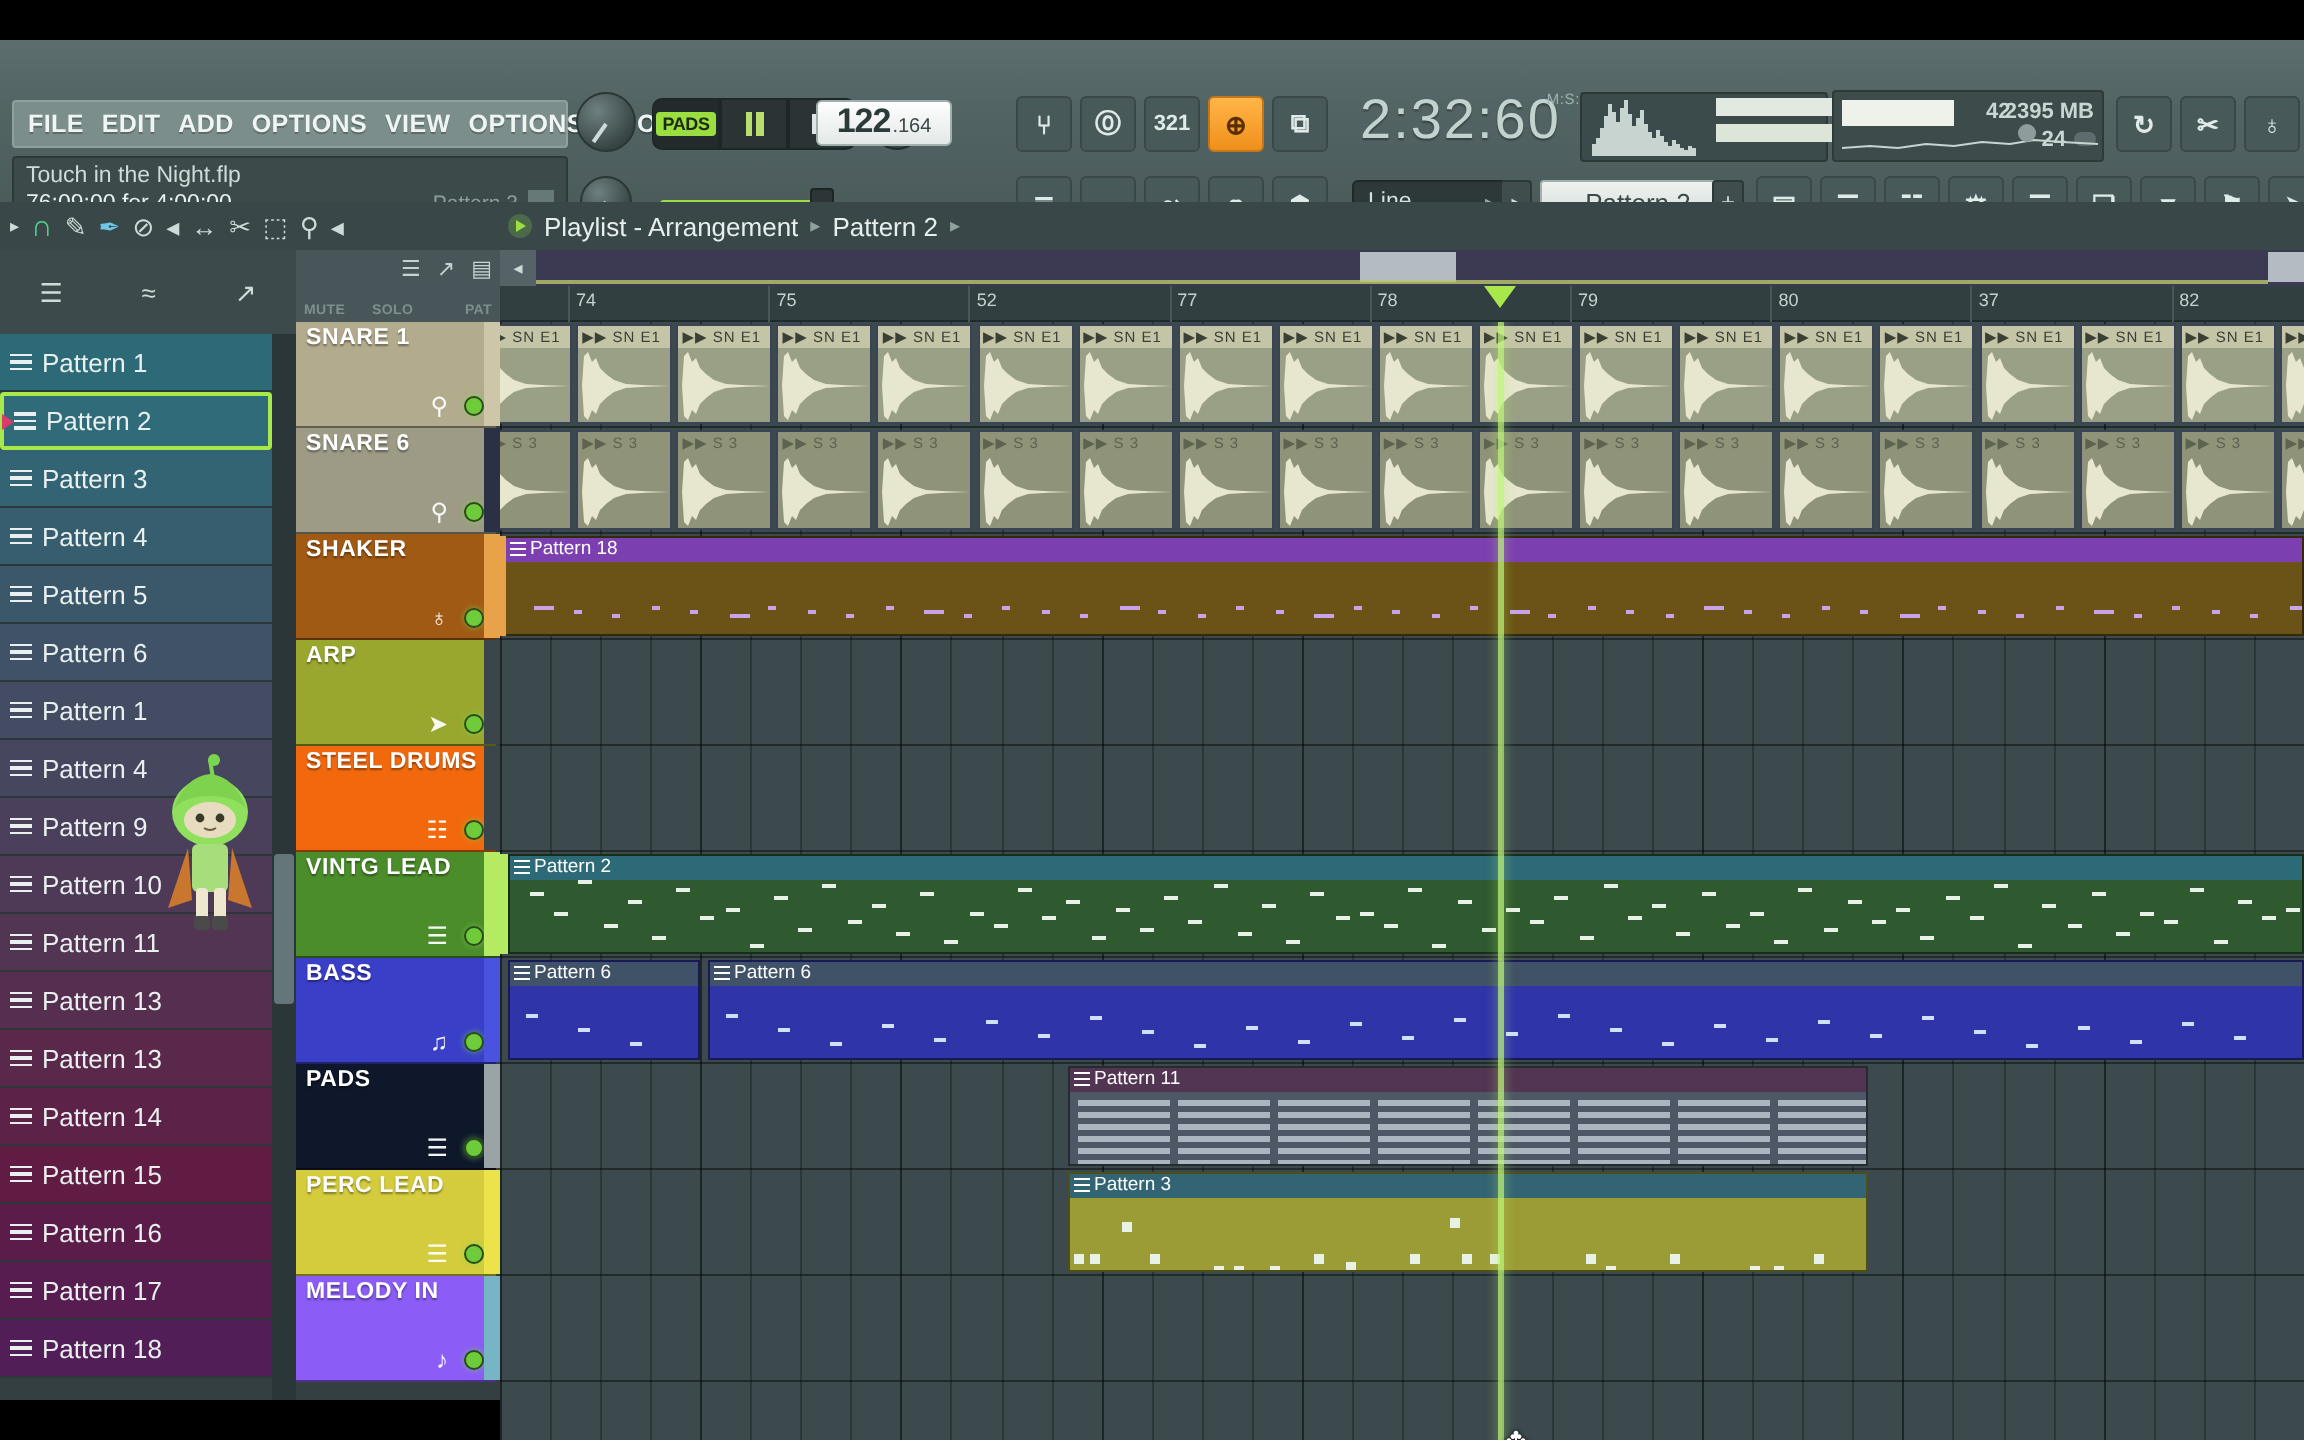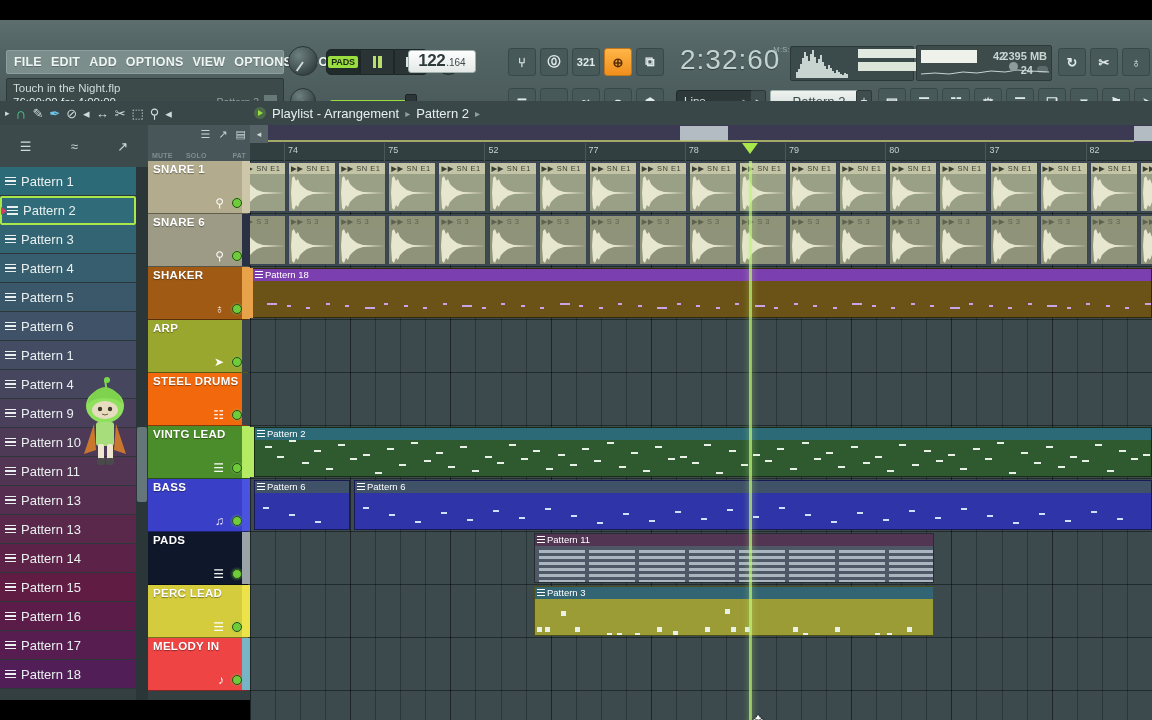--- a/index.html
+++ b/index.html
@@ -651,21 +651,21 @@
           <div class="tins">☰</div>
           <div class="tled"></div>
           <div class="tstrip" style="background: rgb(154, 163, 166);"></div>
         </div>
         <div class="track" style="height: 53px; background: rgb(212, 204, 61);">
           <div class="tname">PERC LEAD</div>
           <div class="tins">☰</div>
           <div class="tled"></div>
           <div class="tstrip" style="background: rgb(236, 226, 74);"></div>
         </div>
-        <div class="track" style="height: 53px; background: #ef4444; text-decoration: underline;">
+        <div class="track" style="height: 53px; background: #8b5cf6; text-decoration: underline;">
           <div class="tname">MELODY IN</div>
           <div class="tins">♪</div>
           <div class="tled"></div>
           <div class="tstrip" style="background: rgb(118, 180, 198);"></div>
         </div>
       </div>
 
     <div class="ruler">
       <div class="rl-overview">
         <div class="rl-ovbtn">◂</div>

